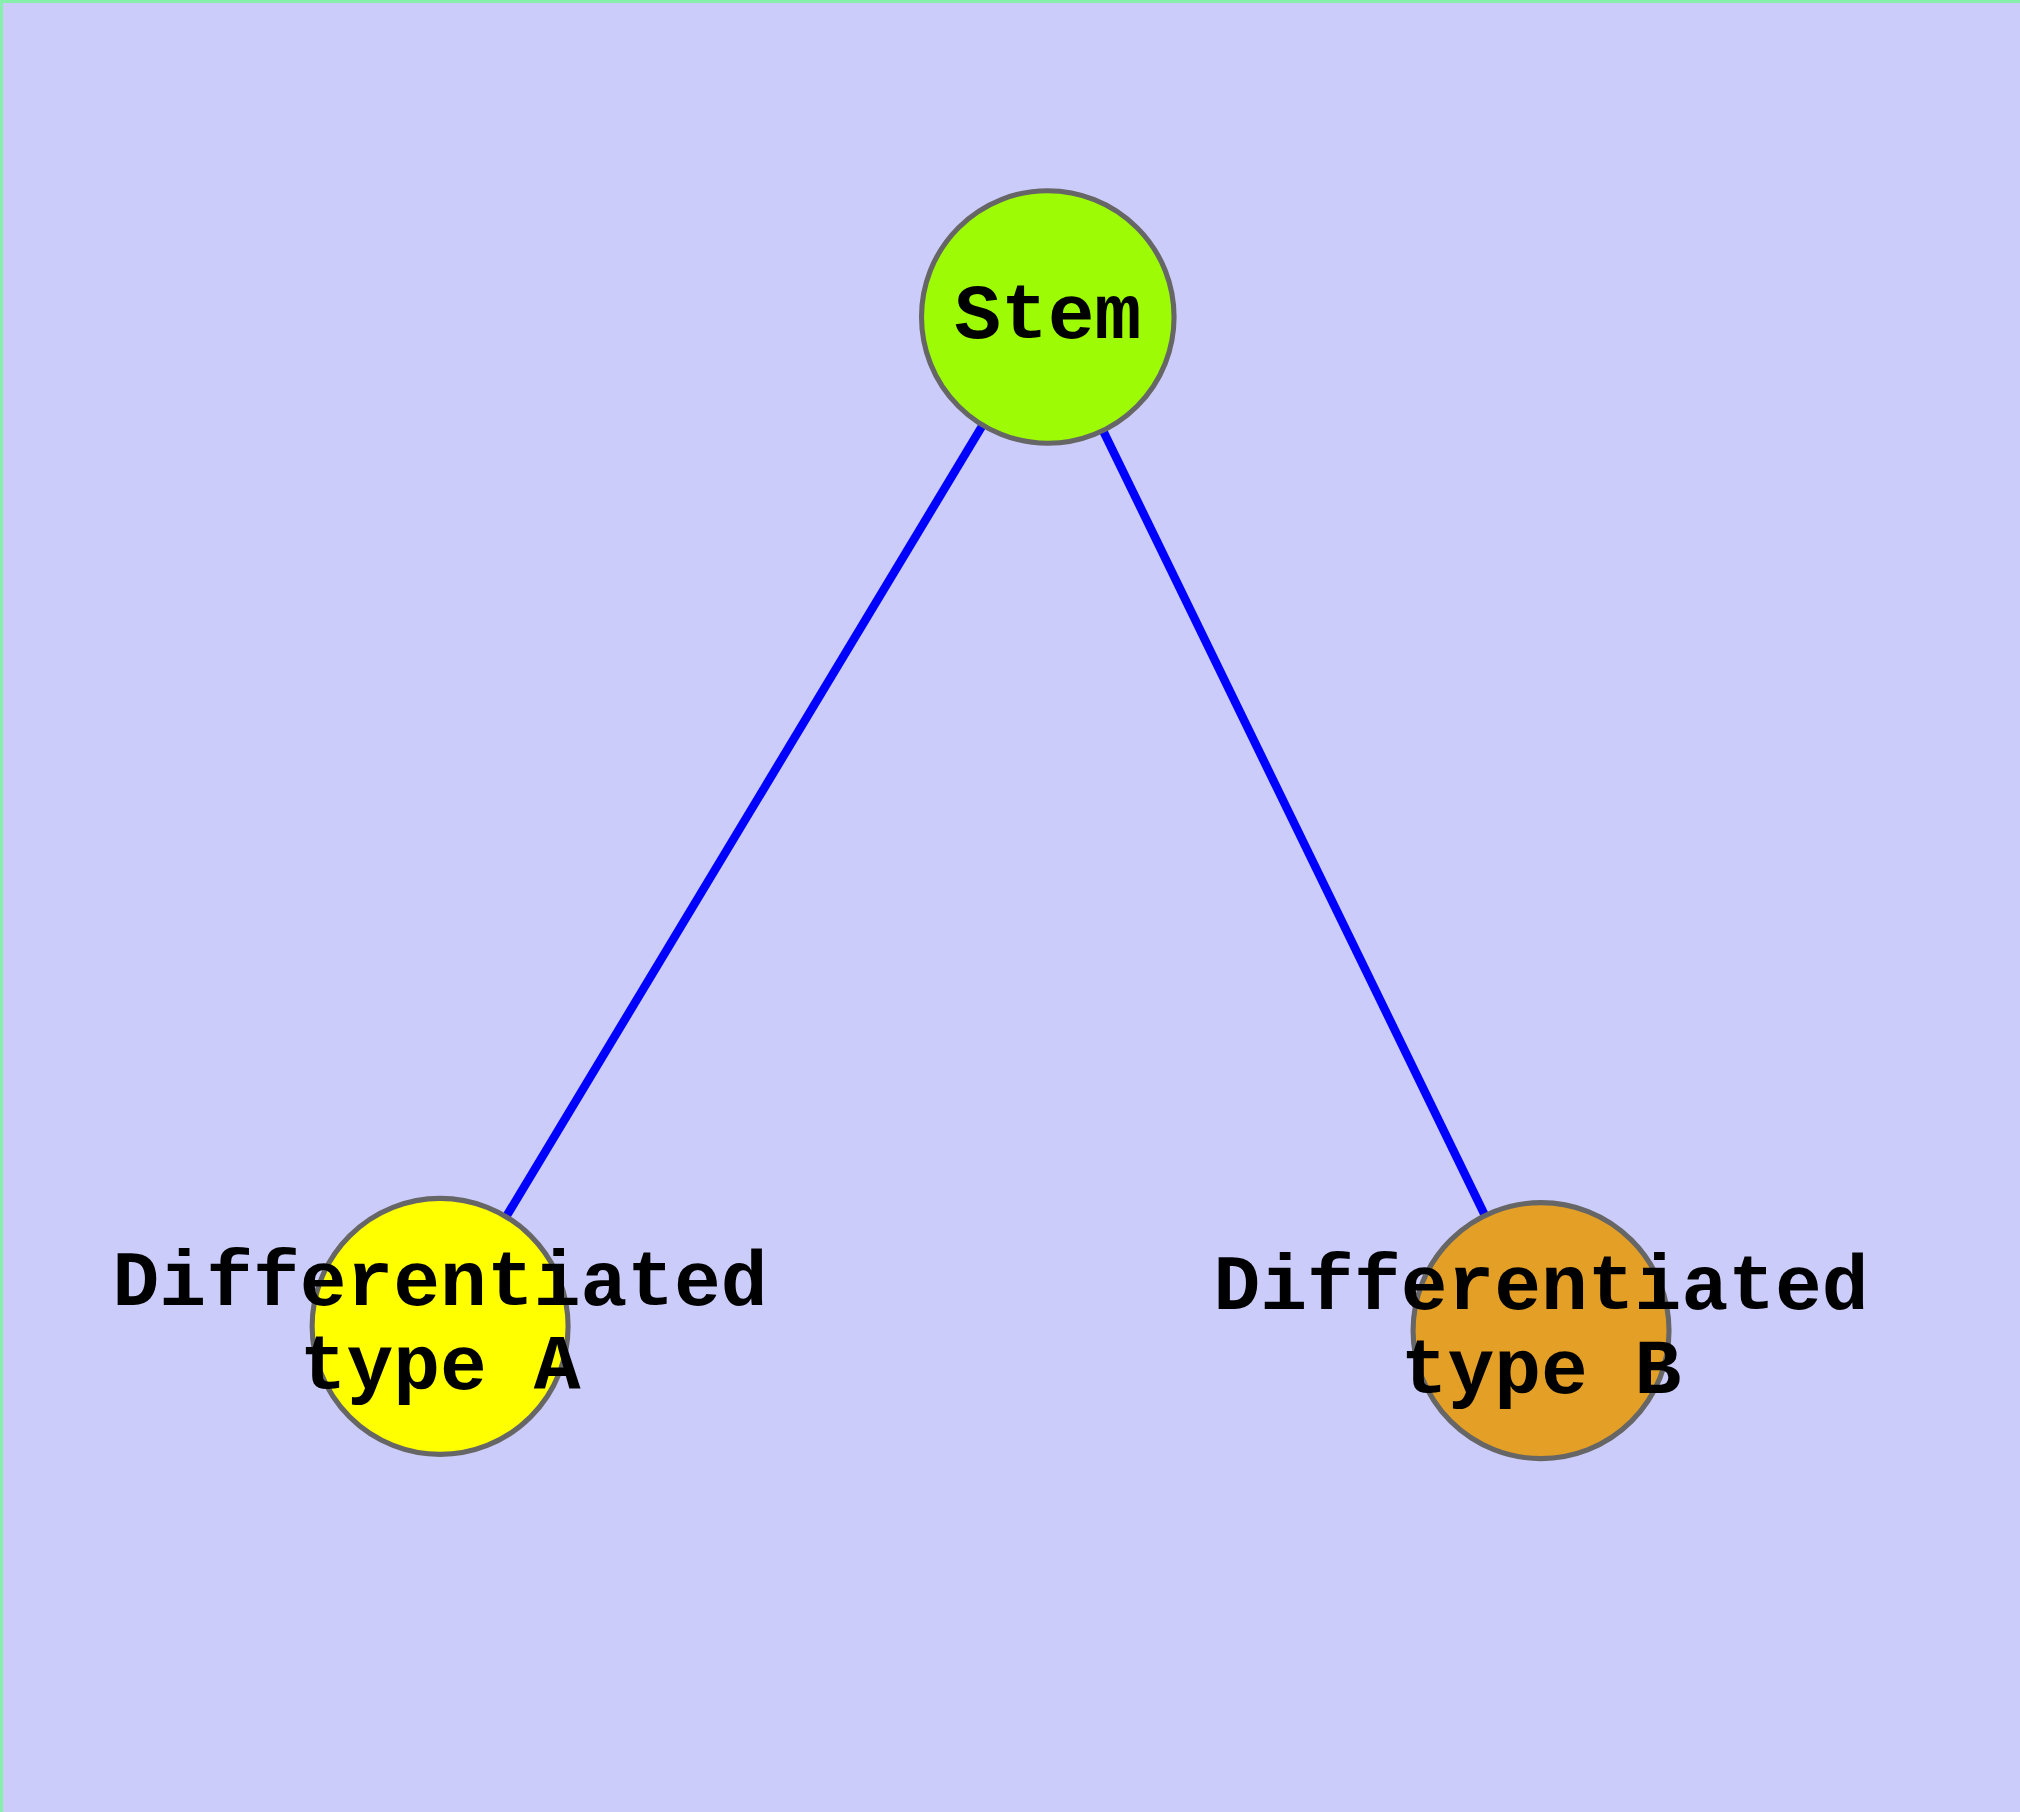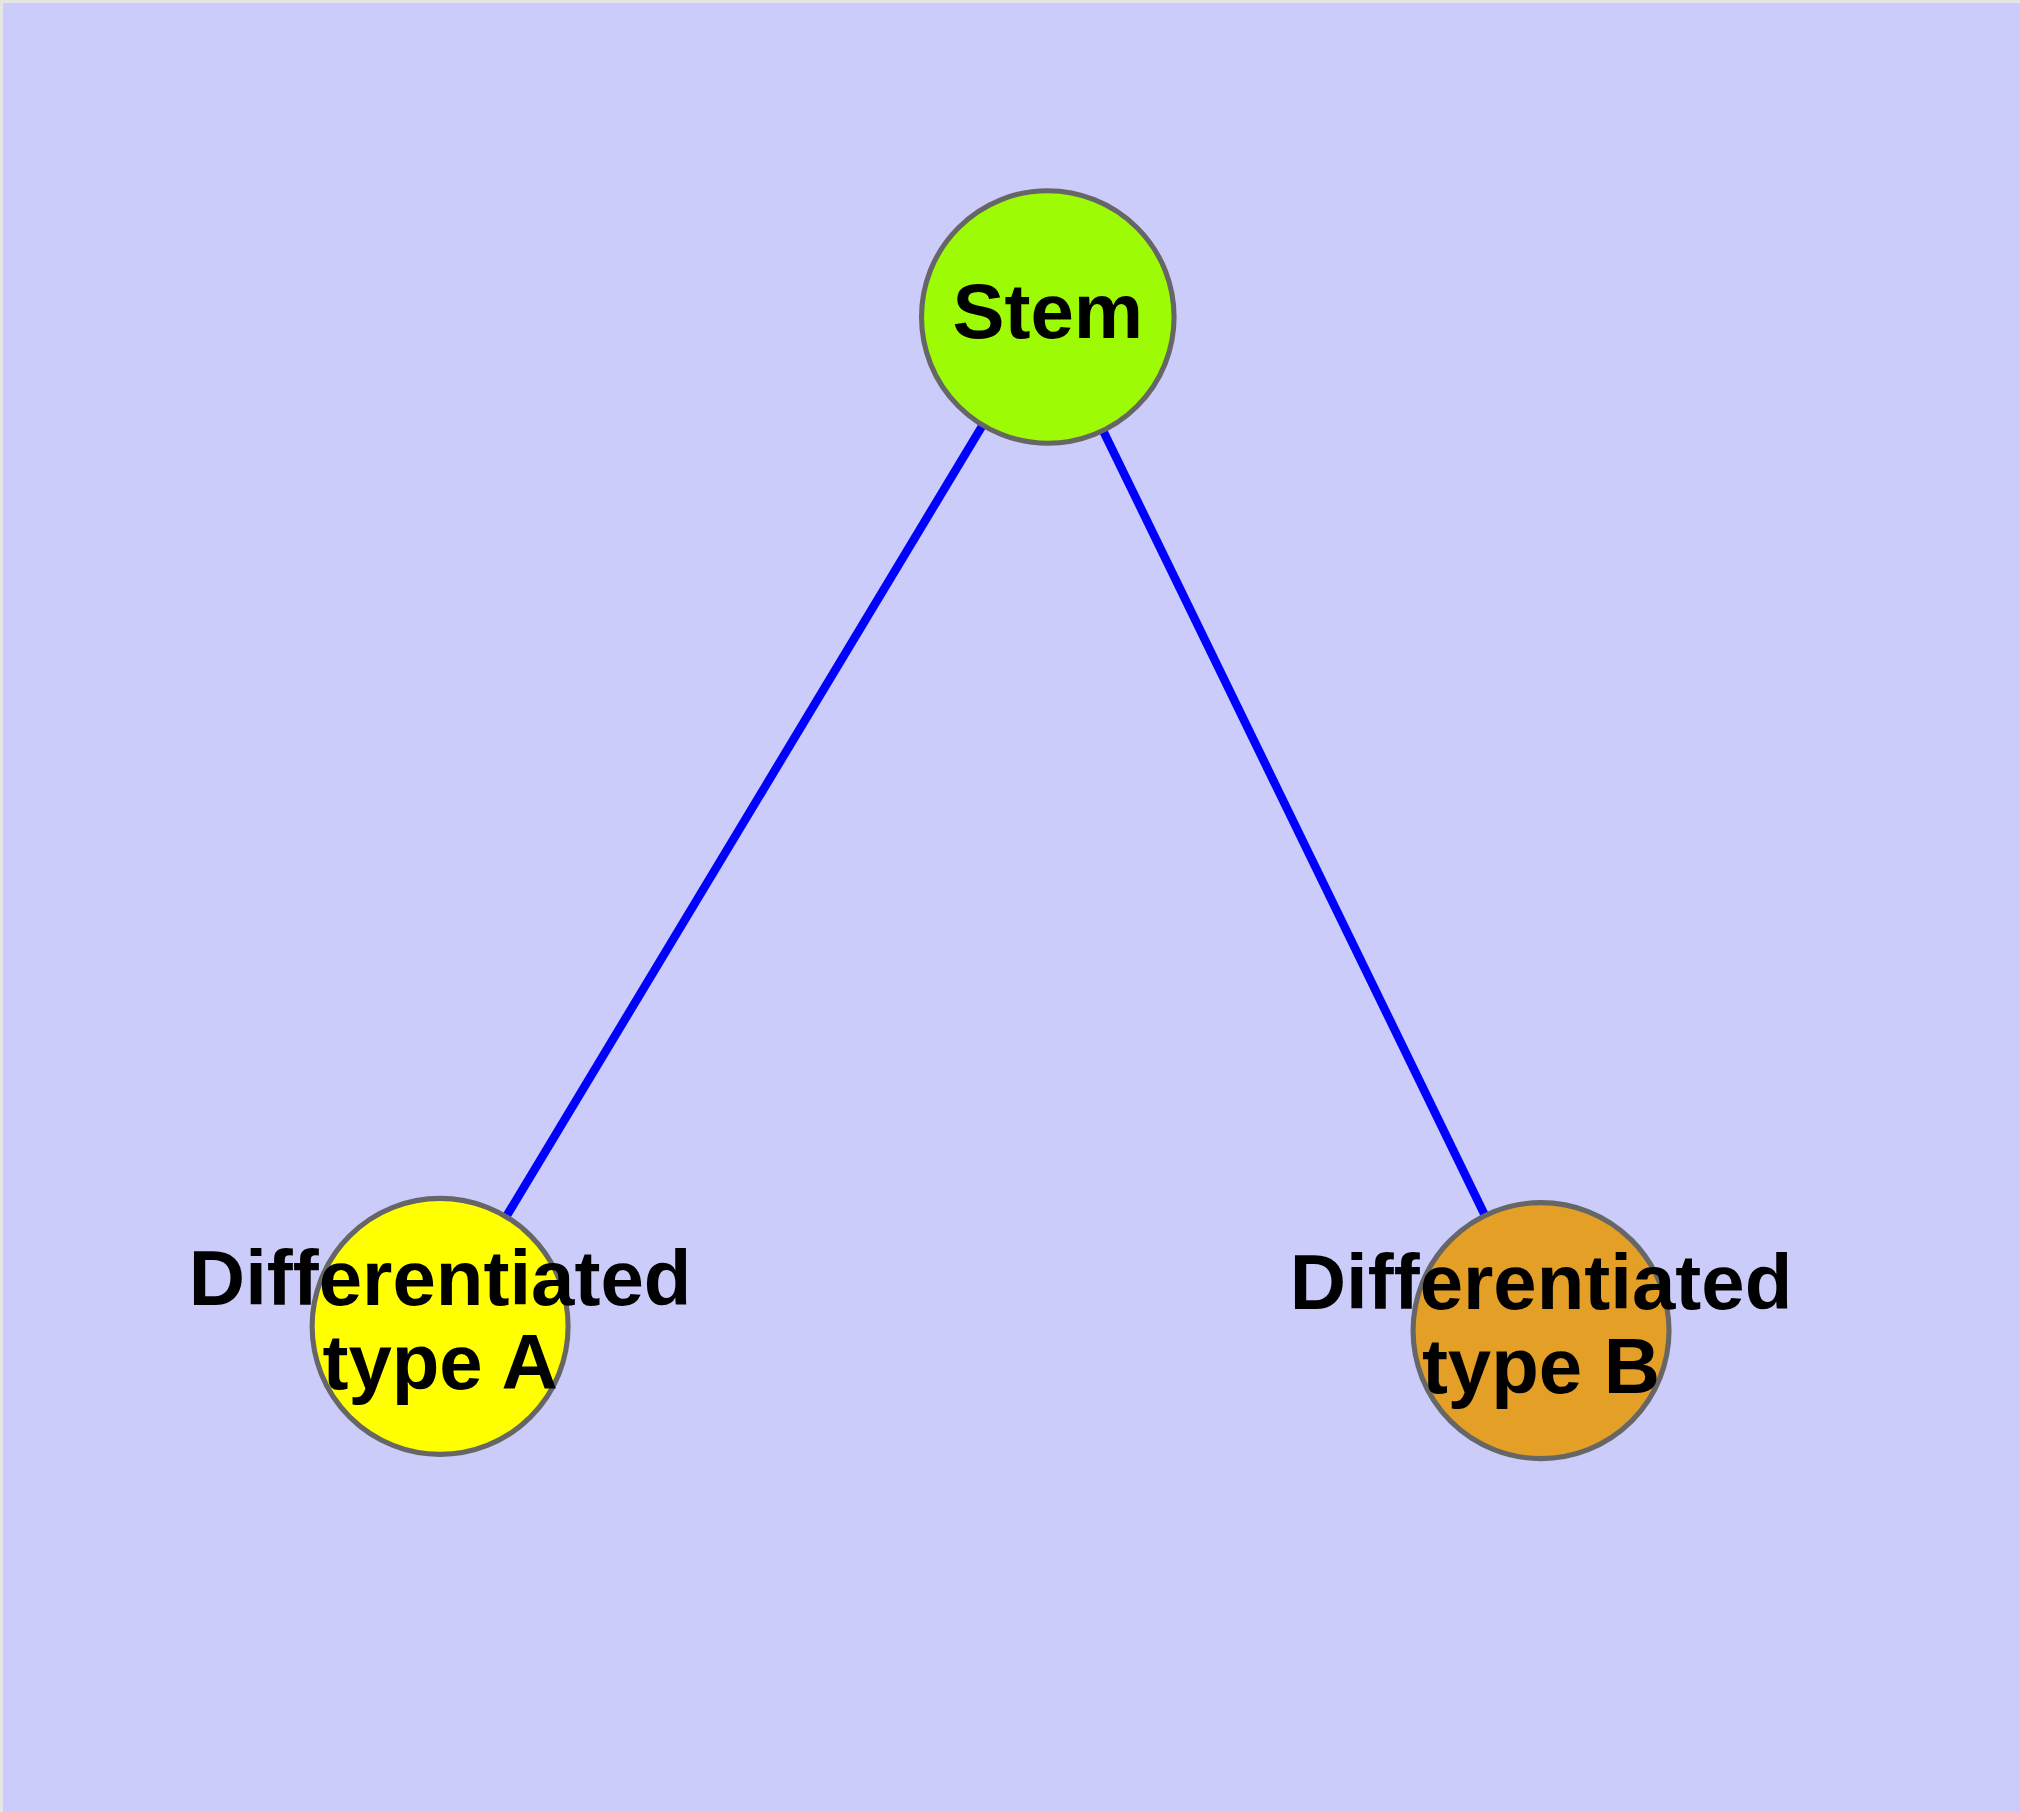--- a/index.html
+++ b/index.html
@@ -4,23 +4,23 @@
 <style>
   html, body {
     margin: 0;
     padding: 0;
     background: #ffffff;
   }
   #canvas {
     position: relative;
     width: 2021px;
     height: 1812px;
-    background: #e5e5e5;
+    background: #86efac;
     overflow: hidden;
-    font-family: Liberation Sans, sans-serif;
+    font-family: Liberation Mono, monospace;
   }
   #plot-area {
     position: absolute;
     left: 3.4px;
     top: 3.4px;
     width: 2017px;
     height: 1809px;
     background: #ccccfa;
   }
   #graph-svg {

